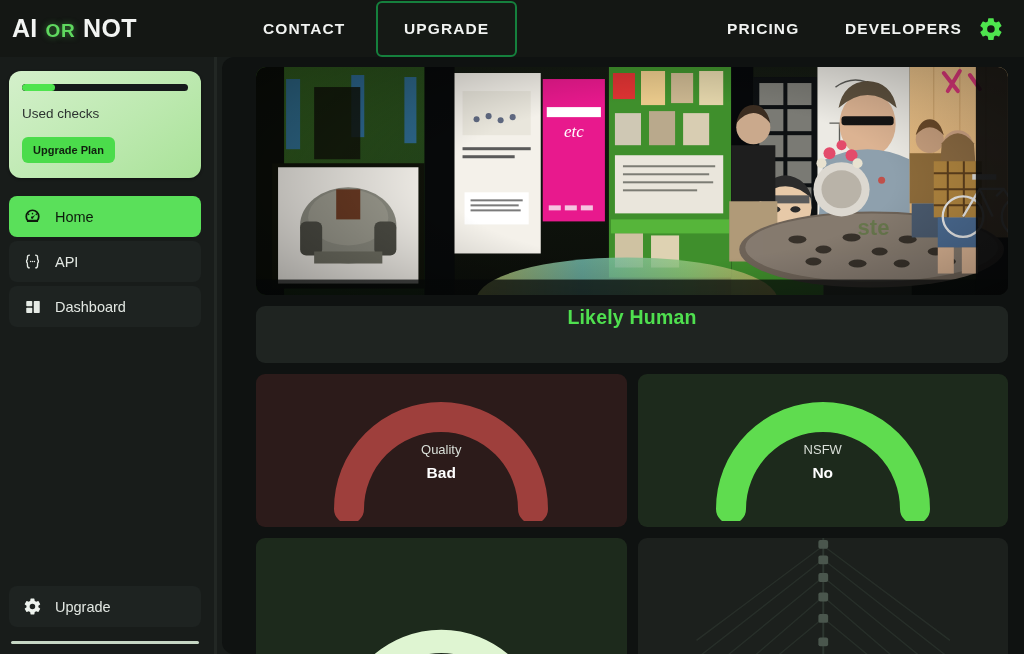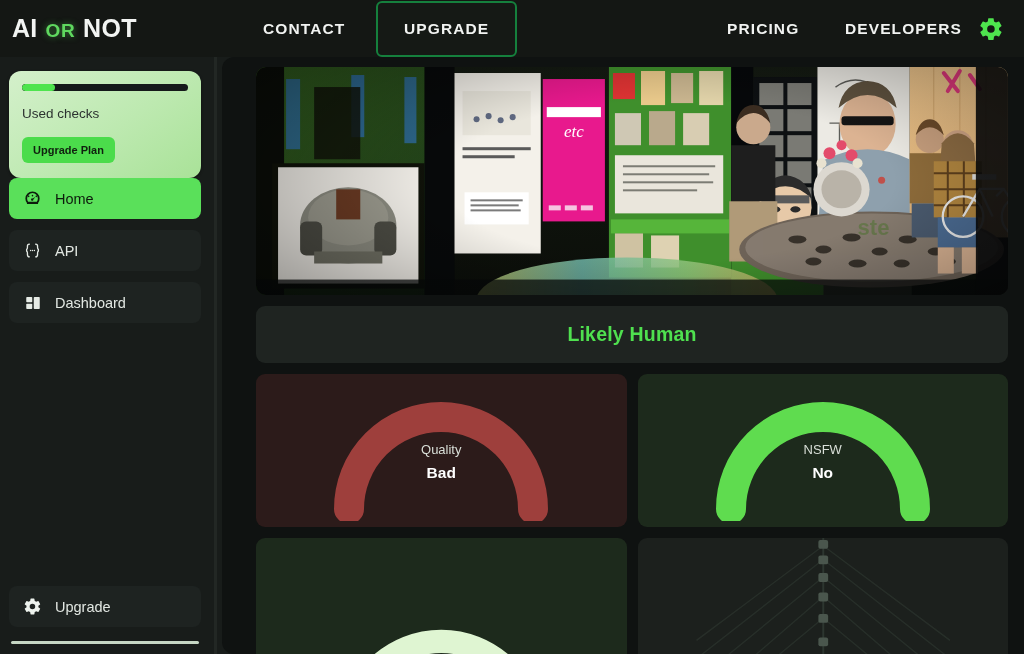--- a/index.html
+++ b/index.html
@@ -78,21 +78,21 @@
   .usage-text b { font-weight: 700; }
   .upgrade-plan-btn {
     margin-top: 16px; display: inline-block;
     background: #4bdc4b; color: #10200f;
     font-size: 11px; font-weight: 700;
     padding: 7px 11px; border-radius: 6px;
     border: none; cursor: pointer;
     font-family: "Liberation Sans", sans-serif;
   }
 
-  .nav-list { display: flex; flex-direction: column; gap: 11px; text-align: right; }
+  .nav-list { margin-top: 18px; display: flex; flex-direction: column; gap: 4px; text-align: right; }
   .side-item {
     display: flex; align-items: center; gap: 13px;
     height: 41px; padding: 0 14px;
     border-radius: 8px;
     background: #1e2321;
     color: #e2e7e2; font-size: 14.5px;
     cursor: pointer;
   }
   .side-item.active { background: #5ae05a; color: #0d1b0c; font-weight: 500; }
   .side-item .ic { width: 19px; height: 19px; display: flex; align-items: center; justify-content: center; flex: 0 0 19px; }
@@ -123,21 +123,21 @@
   .scroll-col { display: flex; flex-direction: column; gap: 11px; height: 100%; }
 
   .photo-card {
     height: 228px; min-height: 228px;
     border-radius: 10px; overflow: hidden;
     position: relative; background: #0a0a09;
   }
   .verdict-card {
     height: 57px; min-height: 57px;
     border-radius: 9px; background: #1f2421;
-    display: flex; align-items: center; justify-content: center;
+    display: flex; justify-content: center;
   }
   .verdict-text {
     color: #4fe04f; font-size: 19.5px; font-weight: 600; letter-spacing: .2px;
   }
 
   .gauge-row { display: flex; gap: 11px; min-height: 153px; }
   .gauge-card {
     flex: 1; border-radius: 9px; position: relative; overflow: hidden;
     display: flex; align-items: center; justify-content: center;
   }

